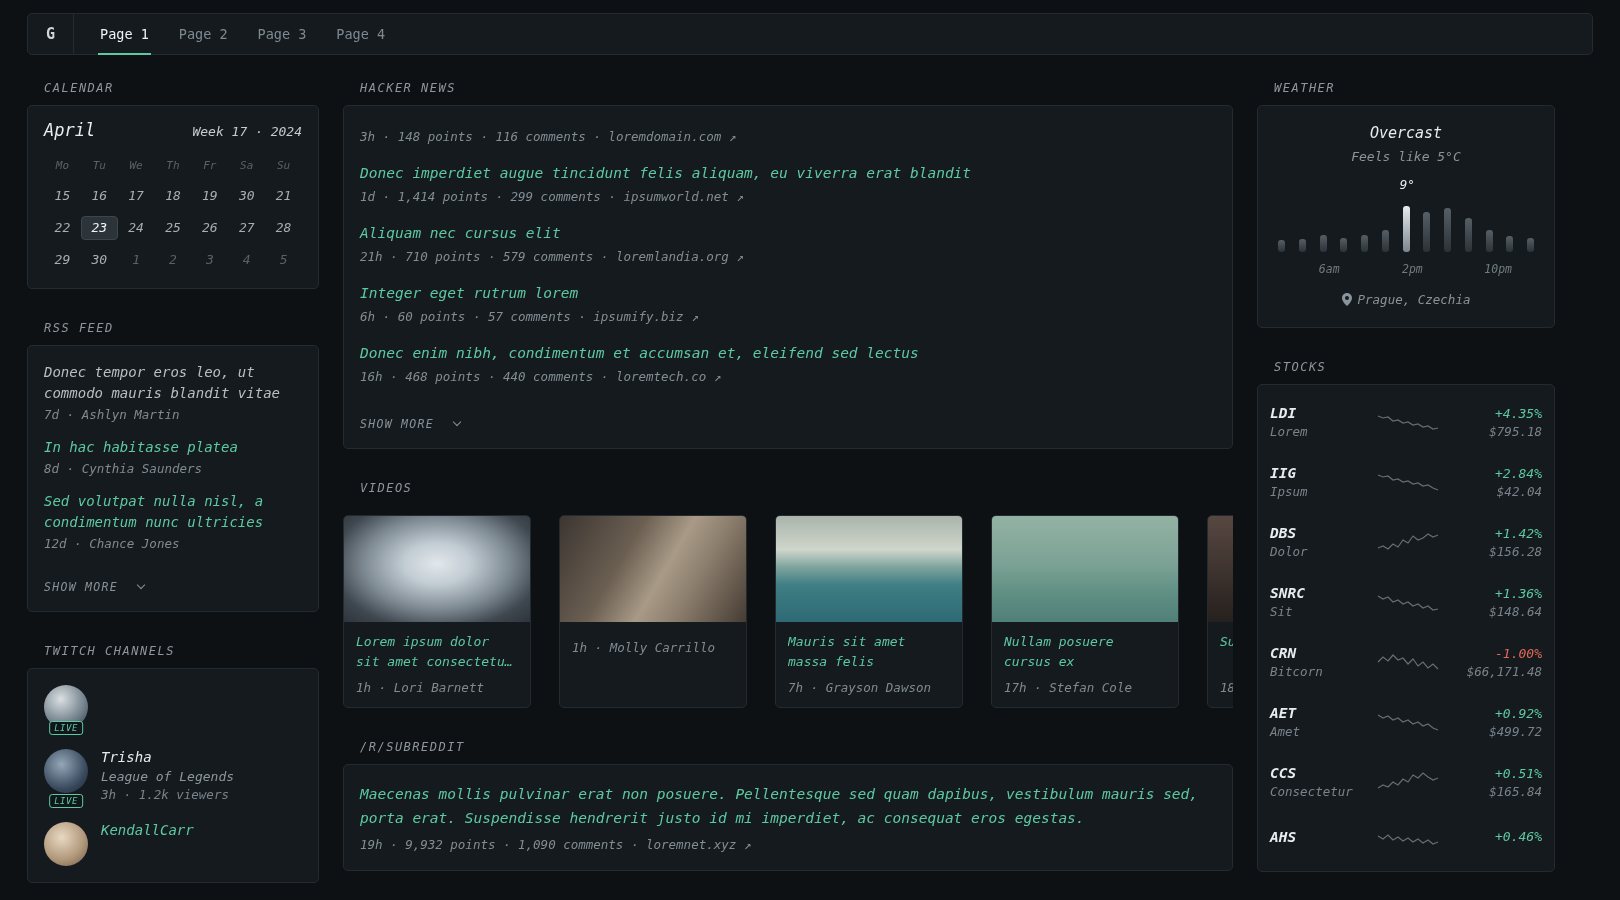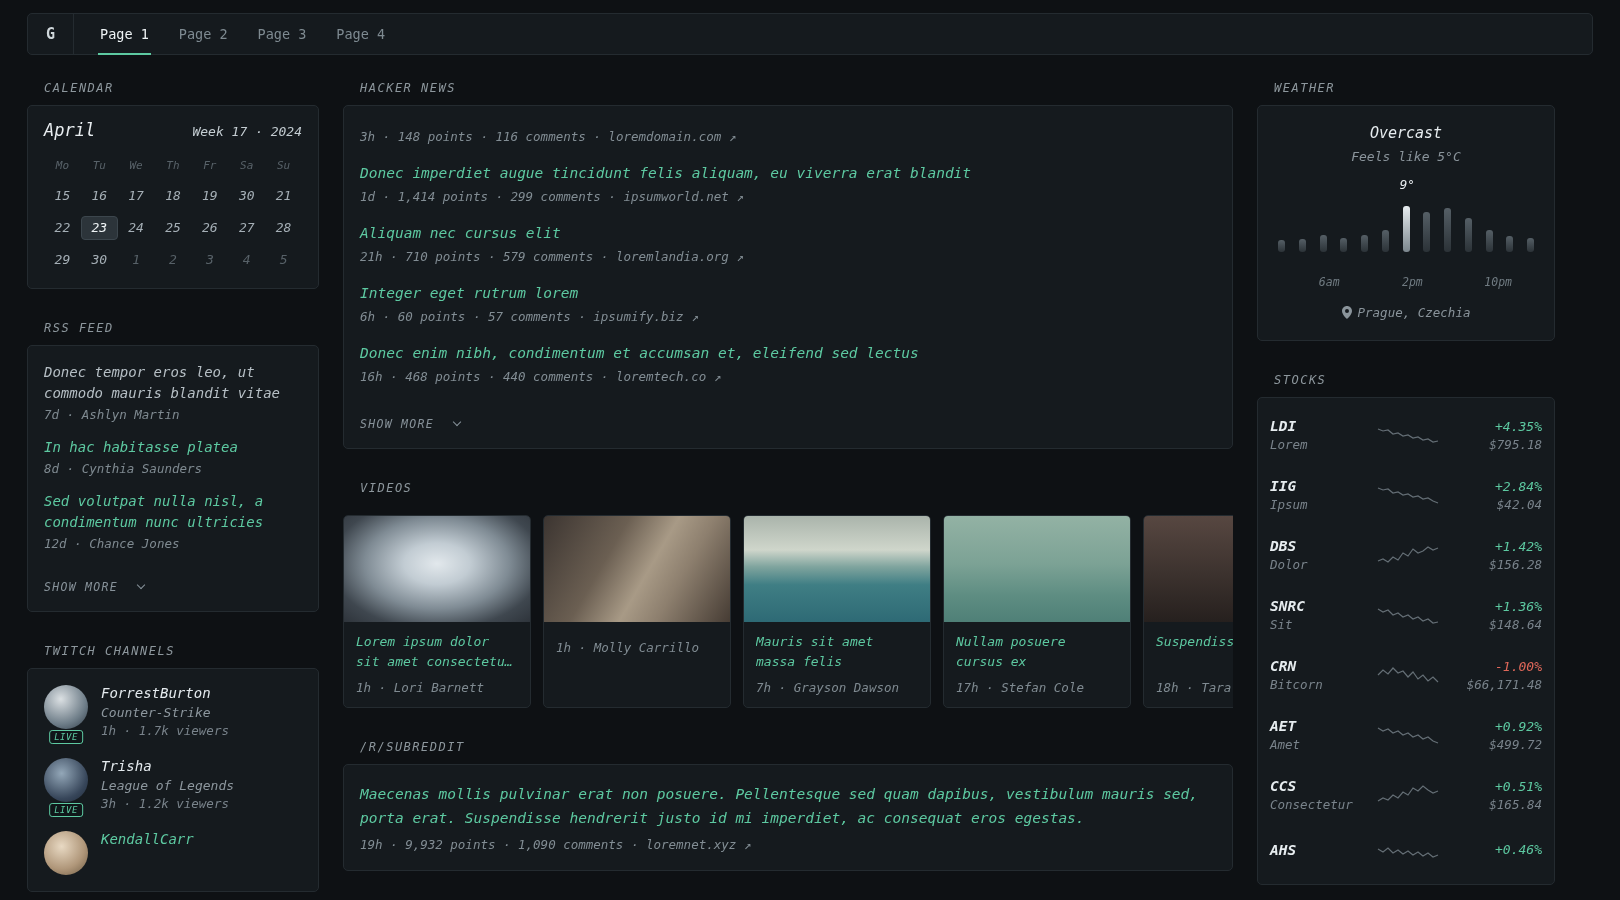--- a/index.html
+++ b/index.html
@@ -58,21 +58,21 @@
   .ch-name.accent{color:var(--accent);}
   .ch-game{font-size:13px;color:#8d979e;margin-top:4px;}
   .ch-meta{font-size:12.5px;color:#79838b;margin-top:3px;}
   
   .hn{padding:18px 16px 16px;}
   .hn-item{margin-bottom:19px;}
   .hn-title{display:block;font-size:14.5px;color:var(--accent);line-height:1.45;}
   .hn-meta{margin-top:5px;font-size:12.5px;color:#828d94;}
   .hn-meta a{color:#828d94;}
   
-  .videos-row{display:flex;gap:12px;overflow:hidden;margin-top:20px;}
+  .videos-row{display:flex;gap:28px;overflow:hidden;margin-top:20px;}
   .video-card{width:188px;flex:none;background:var(--card);border:1px solid var(--border);border-radius:5px;overflow:hidden;}
   .thumb{height:106px;}
   .thumb-a{background:radial-gradient(ellipse at 50% 45%,#e2e8ec 0%,#c2ccd3 25%,#7f8b94 55%,#3f474f 80%,#2e343b 100%);}
   .thumb-b{background:linear-gradient(120deg,#3c3531 0%,#6b5f52 35%,#a89a86 55%,#8d7f6e 70%,#463c34 100%);}
   .thumb-c{background:linear-gradient(180deg,#aab4ab 0%,#cfd6cb 32%,#7fa49e 48%,#3f7e84 65%,#2e6a75 100%);}
   .thumb-d{background:linear-gradient(180deg,#93b2a4 0%,#7ca295 45%,#5e8d82 75%,#4f8077 100%);}
   .thumb-e{background:linear-gradient(180deg,#574741 0%,#3c322e 55%,#26201e 100%);}
   .video-body{padding:10px 12px 12px;}
   .video-title{font-size:13px;line-height:1.55;color:var(--accent);display:-webkit-box;-webkit-line-clamp:2;-webkit-box-orient:vertical;overflow:hidden;min-height:40px;}
   .video-meta{margin-top:8px;font-size:12.5px;color:#7f8a91;}
@@ -83,21 +83,21 @@
   .sub-meta a{color:#828d94;}
   
   .weather{padding:18px 20px 20px;text-align:center;}
   .w-cond{font-size:15px;color:#e6ecef;font-weight:normal;}
   .w-feels{font-size:13px;color:#8a949b;margin-top:7px;}
   .w-chart{position:relative;margin-top:32px;}
   .w-bars{display:flex;justify-content:space-between;align-items:flex-end;height:56px;}
   .wbar{width:7px;border-radius:3px;background:linear-gradient(to top,#2b3237,#555f66);}
   .wbar.hi{background:linear-gradient(to top,#7b868d,#e6ecef);}
   .w-peak{position:absolute;top:-19px;left:50.5%;transform:translateX(-50%);font-size:12.5px;color:#e8edf0;}
-  .w-times{position:relative;height:14px;margin-top:23px;font-size:11.5px;color:#707b82;}
+  .w-times{position:relative;height:14px;margin-top:10px;font-size:11.5px;color:#707b82;}
   .w-times span{position:absolute;transform:translateX(-50%);top:0;}
   .w-time-0{left:20%;} .w-time-1{left:52.5%;} .w-time-2{left:86%;}
   .w-loc{margin-top:16px;display:flex;justify-content:center;align-items:center;gap:6px;font-size:12.5px;color:#8a949b;}
   
   .stocks{padding:7px 12px;}
   .stock-row{display:flex;align-items:center;padding:13px 0;cursor:pointer;}
   .stock-left{width:96px;flex:none;}
   .stock-sym{font-size:14.5px;font-weight:bold;color:#e6ecef;}
   .stock-name{font-size:12.5px;color:#79838b;margin-top:3px;}
   .stock-spark{flex:1;display:flex;justify-content:center;}
@@ -188,25 +188,20 @@
     </section>
 
     <section class="widget">
       <h2 class="widget-title">TWITCH CHANNELS</h2>
       <div class="card twitch">
         <div class="channel">
           <div class="avatar-wrap">
             <div class="avatar av1"></div>
             <span class="live-badge">LIVE</span>
           </div>
-          <div class="ch-info">
-            <a class="ch-name">ForrestBurton</a>
-            <div class="ch-game">Counter-Strike</div>
-            <div class="ch-meta">1h · 1.7k viewers</div>
-          </div>
         </div>
         <div class="channel">
           <div class="avatar-wrap">
             <div class="avatar av2"></div>
             <span class="live-badge">LIVE</span>
           </div>
           <div class="ch-info">
             <a class="ch-name">Trisha</a>
             <div class="ch-game">League of Legends</div>
             <div class="ch-meta">3h · 1.2k viewers</div>

